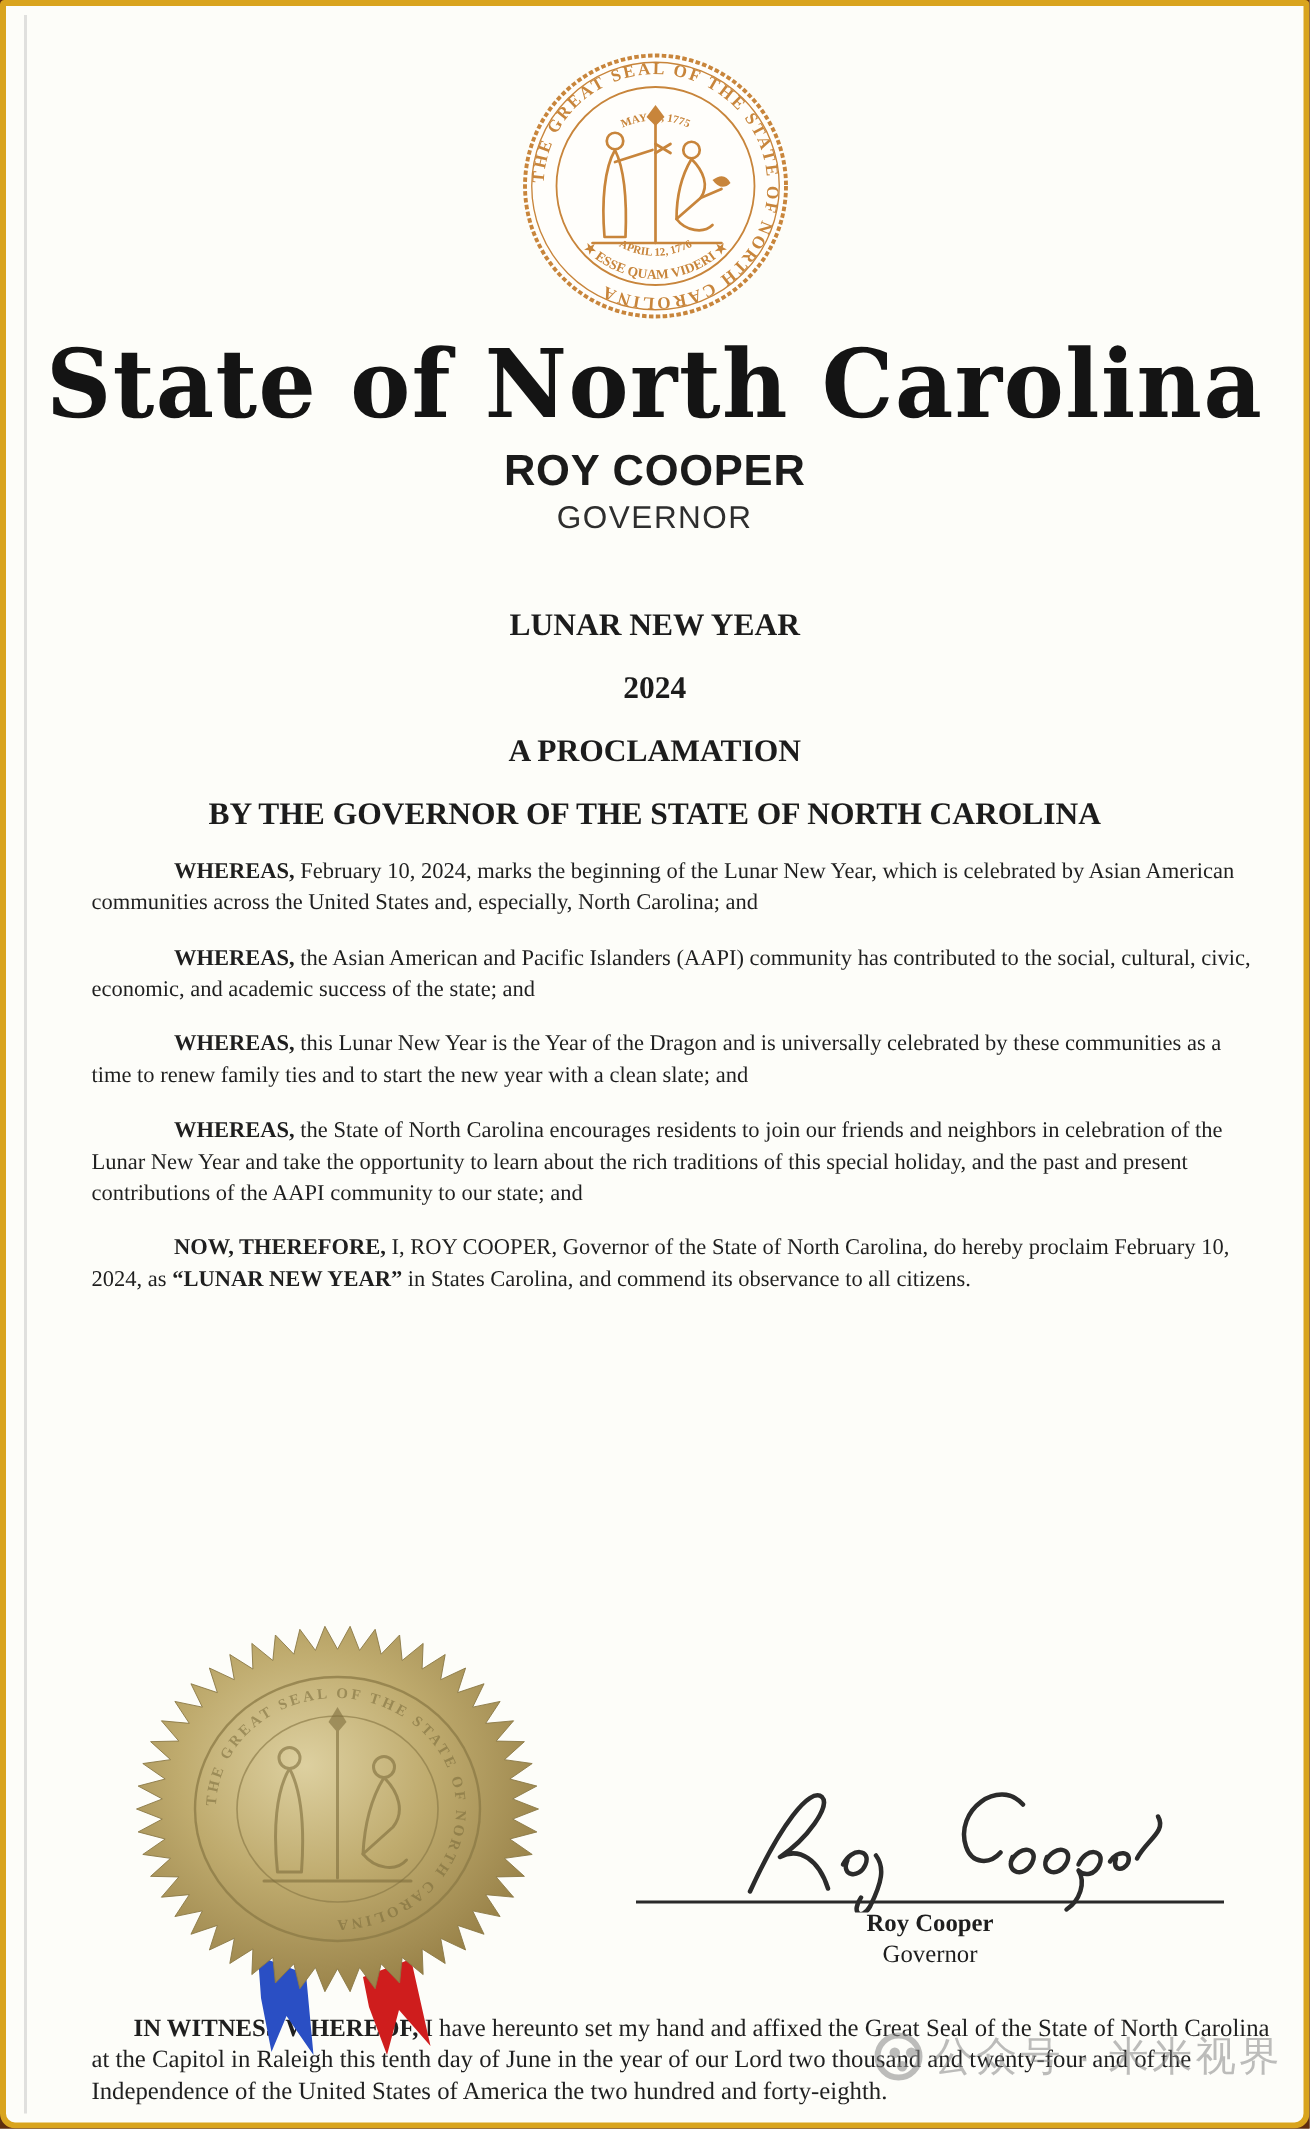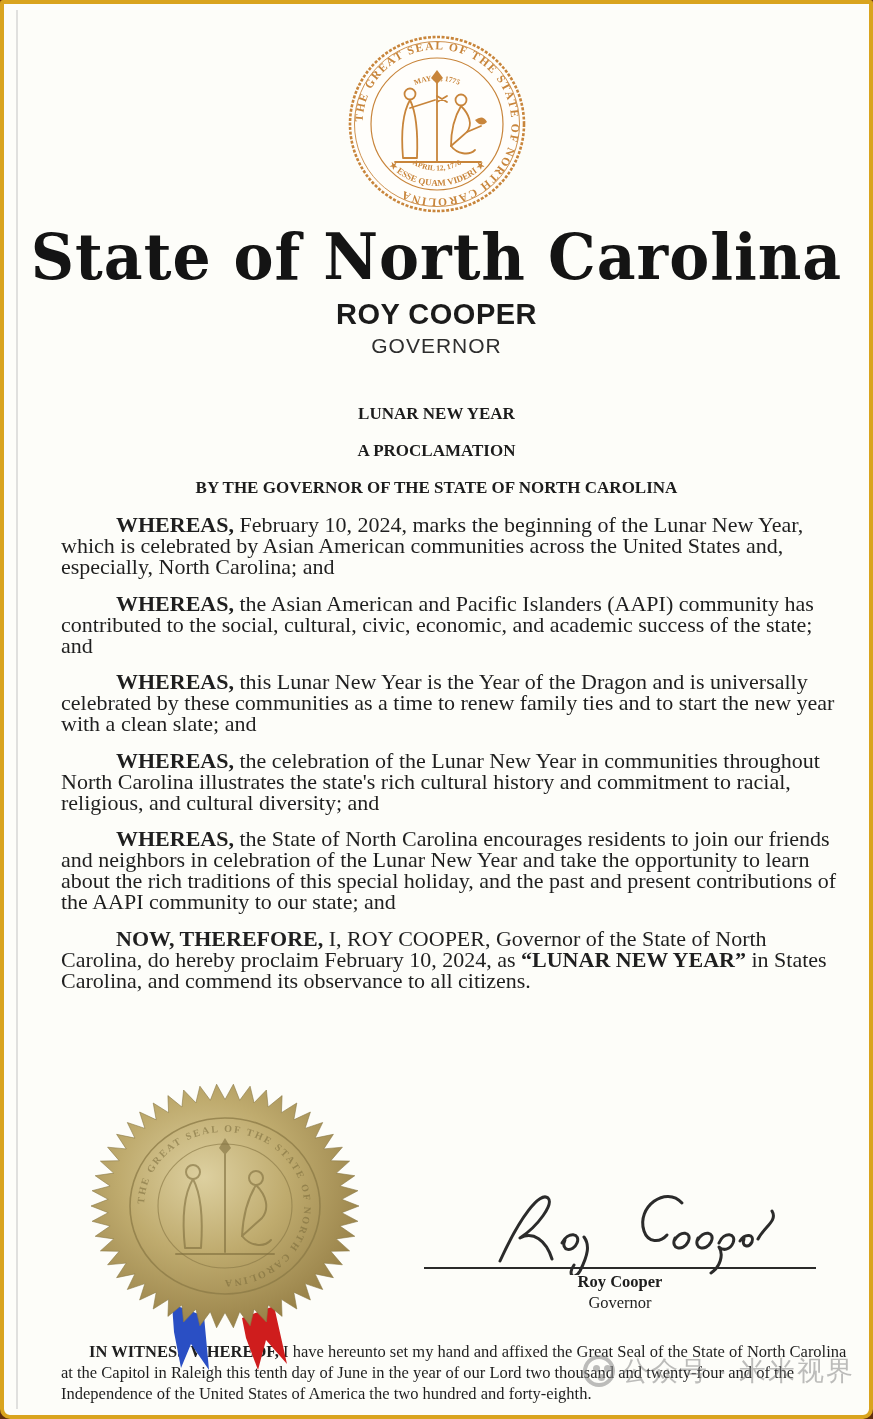--- a/index.html
+++ b/index.html
@@ -29,27 +29,27 @@
   .gov-name{
     font-family:"Liberation Sans","DejaVu Sans",sans-serif;
     font-weight:bold;font-size:29px;letter-spacing:.5px;
     text-align:center;margin-top:8px;color:#1b1b1b;
   }
   .gov-title{
     font-family:"Liberation Sans","DejaVu Sans",sans-serif;
     font-size:21px;letter-spacing:1px;text-align:center;margin-top:3px;color:#2e2e2e;
   }
   .proc-heading{
-    font-weight:bold;font-size:17px;text-align:center;color:#1c1c1c;
+    font-weight:bold;font-size:21px;text-align:center;color:#1c1c1c;
   }
   .ph-title{margin-top:46px;}
   .ph-other{margin-top:17px;}
   .body-text{margin:16px 28px 0 57px;}
   .body-text p{
-    font-size:22px;line-height:21px;margin:0 0 15.5px;
+    font-size:15px;line-height:21px;margin:0 0 15.5px;
     text-indent:55px;color:#1f1f1f;
   }
   .body-text b, .witness b{font-weight:bold;}
   .gold-seal{position:absolute;left:84px;top:1076px;width:274px;height:298px;z-index:3;}
   .sig-block{position:absolute;left:420px;top:1185px;width:392px;z-index:2;}
   .sig-svg{position:absolute;left:62px;top:-6px;width:300px;height:92px;}
   .sig-line{border-top:2px solid #2a2a2a;margin-top:78px;}
   .sig-name{text-align:center;font-weight:bold;font-size:16.5px;margin-top:3px;}
   .sig-title{text-align:center;font-size:16.5px;margin-top:1px;}
   .witness{
@@ -119,28 +119,28 @@
         <line x1="48" y1="128" x2="134" y2="128"></line>
       </g>
     </svg>
   </div>
 
   <h1 class="state-title">State of North Carolina</h1>
   <div class="gov-name">ROY COOPER</div>
   <div class="gov-title">GOVERNOR</div>
 
   <div class="proc-heading ph-title">LUNAR NEW YEAR</div>
+  <div class="proc-heading ph-other">2024</div>
   <div class="proc-heading ph-other">A PROCLAMATION</div>
   <div class="proc-heading ph-other">BY THE GOVERNOR OF THE STATE OF NORTH CAROLINA</div>
 
   <div class="body-text">
     <p><b>WHEREAS,</b><span> February 10, 2024, marks the beginning of the Lunar New Year, which is celebrated by Asian American communities across the United States and, especially, North Carolina; and</span></p>
     <p><b>WHEREAS,</b><span> the Asian American and Pacific Islanders (AAPI) community has contributed to the social, cultural, civic, economic, and academic success of the state; and</span></p>
     <p><b>WHEREAS,</b><span> this Lunar New Year is the Year of the Dragon and is universally celebrated by these communities as a time to renew family ties and to start the new year with a clean slate; and</span></p>
-    <p><b>WHEREAS,</b><span> the celebration of the Lunar New Year in communities throughout North Carolina illustrates the state's rich cultural history and commitment to racial, religious, and cultural diversity; and</span></p>
     <p><b>WHEREAS,</b><span> the State of North Carolina encourages residents to join our friends and neighbors in celebration of the Lunar New Year and take the opportunity to learn about the rich traditions of this special holiday, and the past and present contributions of the AAPI community to our state; and</span></p>
     <p><b>NOW, THEREFORE,</b><span> I, ROY COOPER, Governor of the State of North Carolina, do hereby proclaim February 10, 2024, as </span><b>“LUNAR NEW YEAR”</b><span> in States Carolina, and commend its observance to all citizens.</span></p>
   </div>
 
   <div class="gold-seal">
     <svg viewBox="0 0 274 298" width="274" height="298">
       <defs>
         <radialGradient id="goldGrad" cx="42%" cy="38%" r="70%">
           <stop offset="0%" stop-color="#ddd0a0"></stop>
           <stop offset="45%" stop-color="#bfab6e"></stop>

